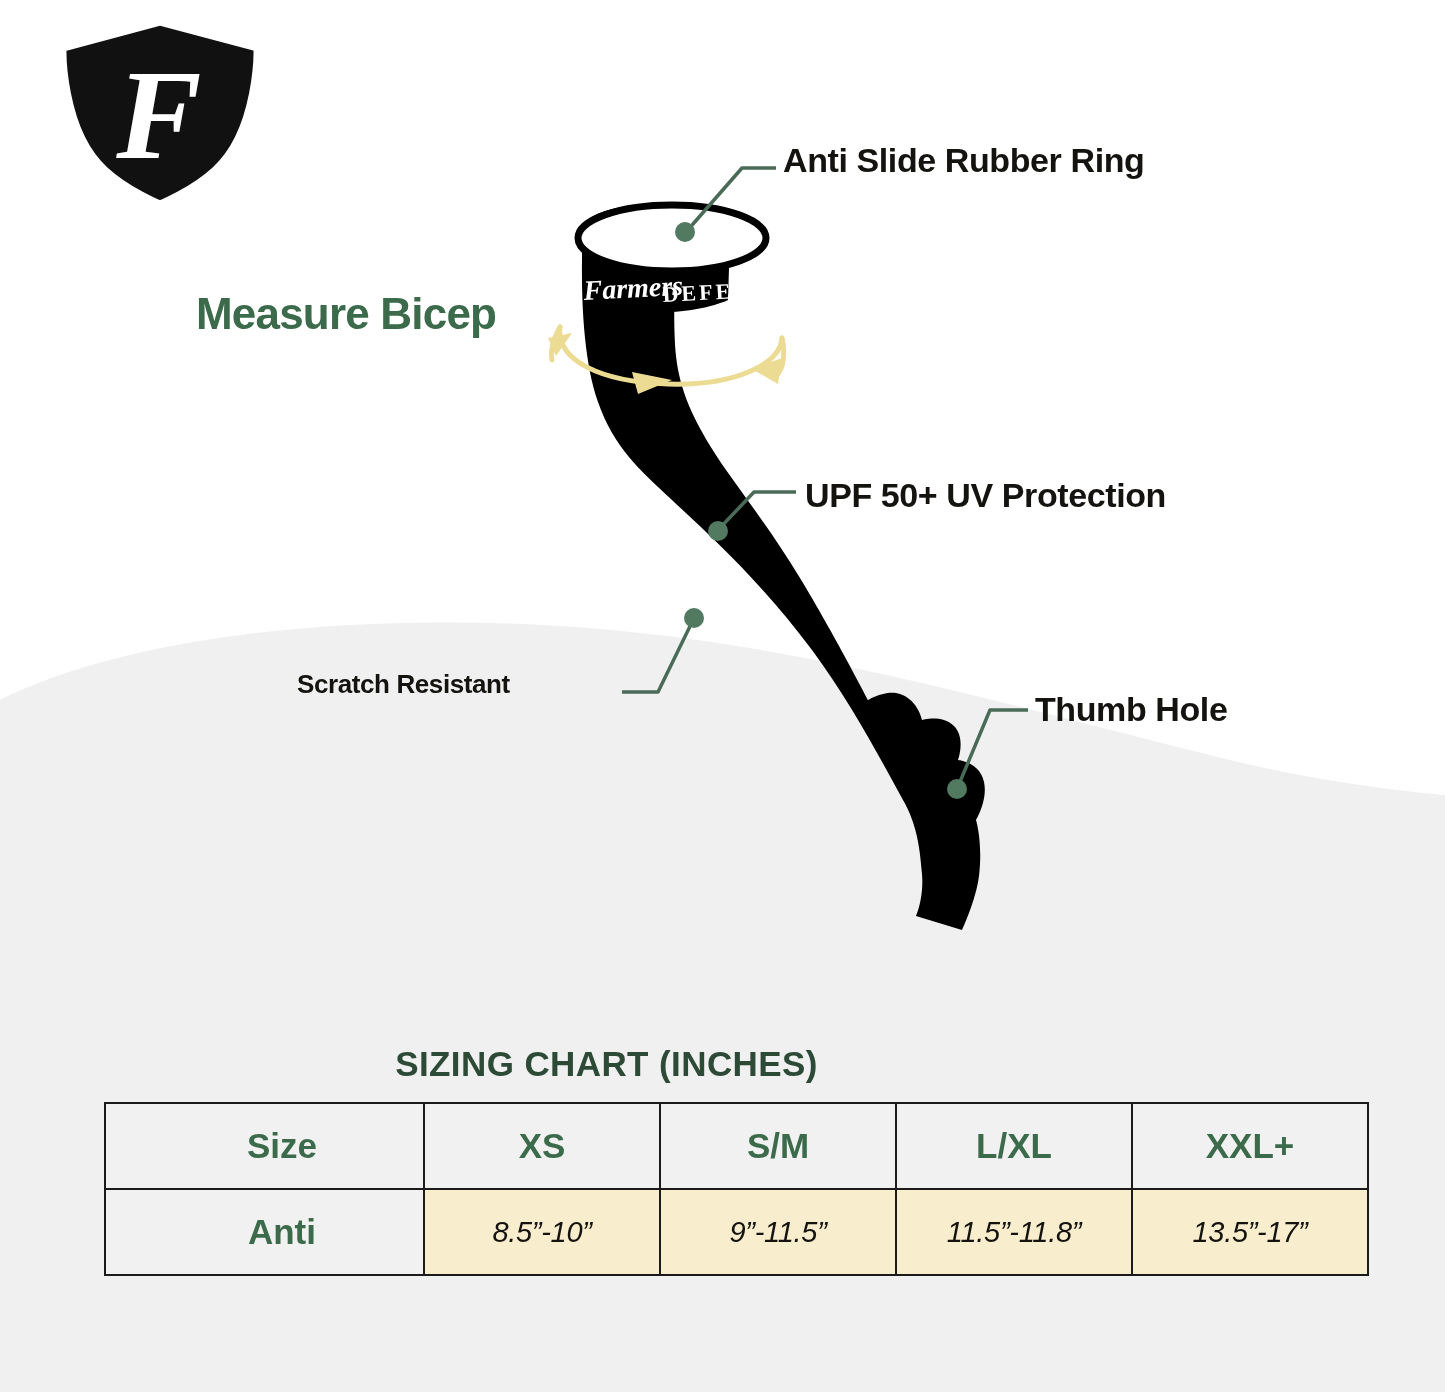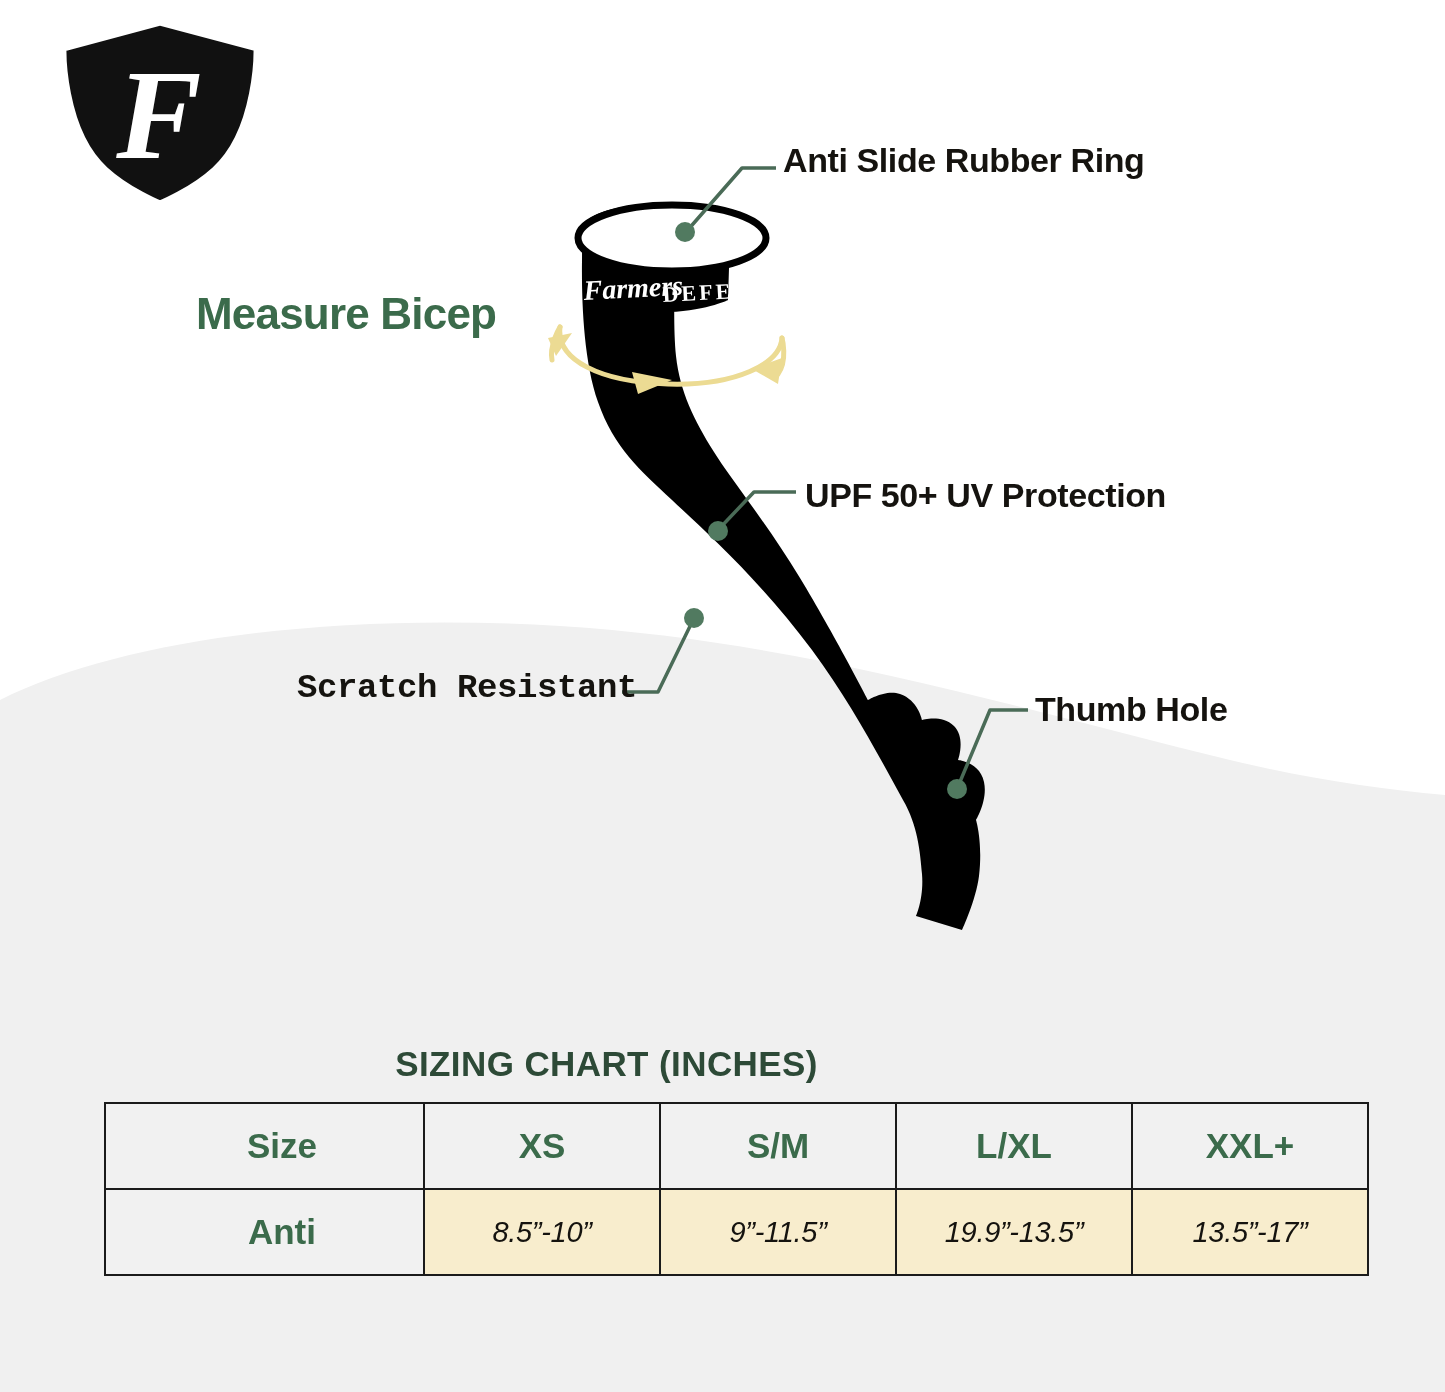--- a/index.html
+++ b/index.html
@@ -53,21 +53,21 @@
     position: absolute;
     font-family: "Liberation Sans", sans-serif;
     font-weight: 700;
     color: #15130f;
     letter-spacing: -0.4px;
     white-space: nowrap;
     line-height: 1;
   }
   #label-anti-slide { left: 783px; top: 143px; font-size: 34px; }
   #label-upf        { left: 805px; top: 478px; font-size: 34px; }
-  #label-scratch    { left: 297px; top: 671px; font-size: 34px; font-family: Liberation Mono, monospace; }
+  #label-scratch    { left: 297px; top: 671px; font-size: 26px; }
   #label-thumb      { left: 1035px; top: 692px; font-size: 34px; }
 
   #label-measure-bicep {
     position: absolute;
     left: 196px;
     top: 292px;
     font-family: "Liberation Sans", sans-serif;
     font-weight: 700;
     font-size: 44px;
     letter-spacing: -0.8px;
@@ -240,20 +240,20 @@
         <td class="hdr c0">Size</td>
         <td class="hdr c1">XS</td>
         <td class="hdr c2">S/M</td>
         <td class="hdr c3">L/XL</td>
         <td class="hdr c4">XXL+</td>
       </tr>
       <tr>
         <td class="rowlabel c0">Anti</td>
         <td class="val c1">8.5”-10”</td>
         <td class="val c2">9”-11.5”</td>
-        <td class="val c3">19.9”-13.5”</td>
+        <td class="val c3">11.5”-11.8”</td>
         <td class="val c4">13.5”-17”</td>
       </tr>
     </tbody>
   </table>
 
 
 </div>
 
 </body></html>

